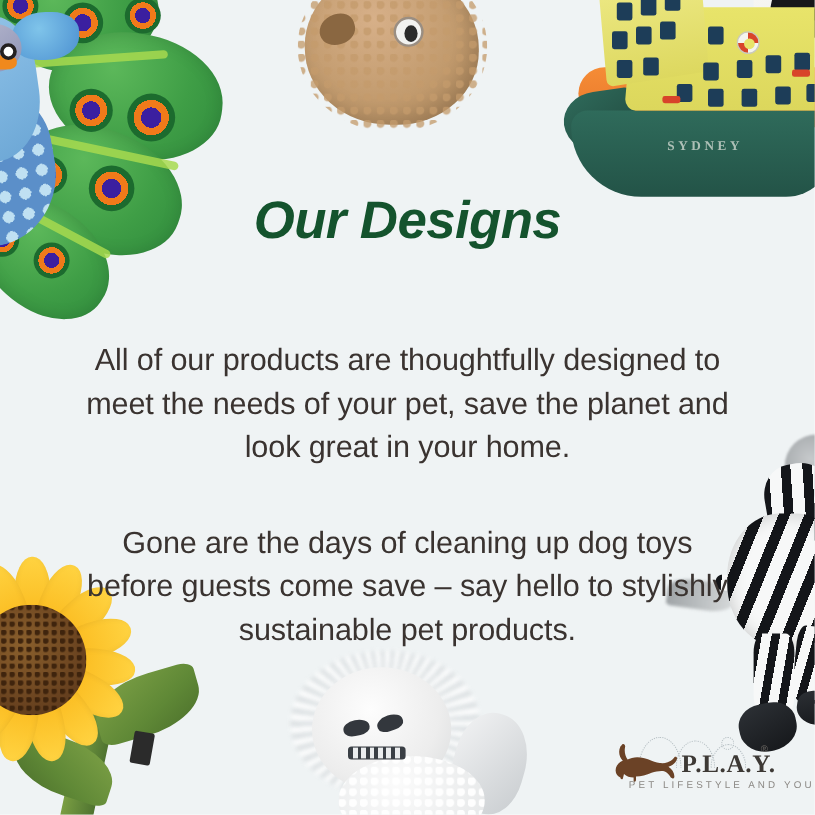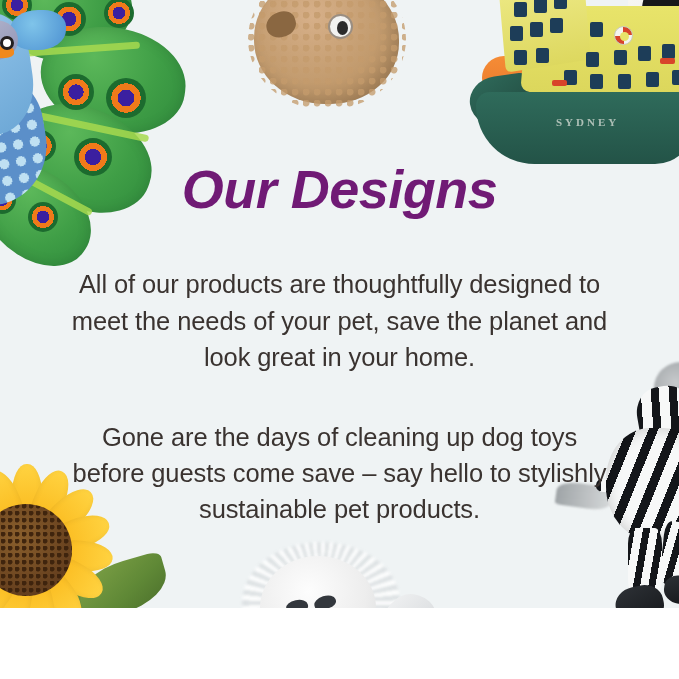--- a/index.html
+++ b/index.html
@@ -6,50 +6,50 @@
   * { margin:0; padding:0; box-sizing:border-box; }
 
   html,body{
     width:679px; height:679px;
     overflow:hidden;
     font-family:"Liberation Sans", sans-serif;
   }
 
   #poster{
     position:relative;
-    width:679px; height:608px;
+    width:679px; height:679px;
     background:#eff3f4;
     overflow:hidden;
   }
 
   
   .copy{
     position:absolute;
     left:0; top:160px;
     width:679px;
     text-align:center;
     z-index:30;
   }
   .title{
-    font-size:54px;
+    font-size:44px;
     font-weight:bold;
     font-style:italic;
-    color:#701a75;
+    color:#14532d;
     letter-spacing:-0.5px;
     line-height:1.1;
   }
   .para{
     font-size:25.5px;
     color:#3a3330;
     line-height:1.42;
     letter-spacing:-0.1px;
     width:540px;
     margin:0 auto;
   }
-  .para1{ margin-top:47px; }
+  .para1{ margin-top:74px; }
   .para2{ margin-top:44px; }
 
   
   .toy{ position:absolute; z-index:10; }
 
   
   #peacock{ left:-34px; top:-20px; width:210px; height:250px; }
   .pk-fan{
     position:absolute;
     border-radius:48% 52% 46% 54%;

